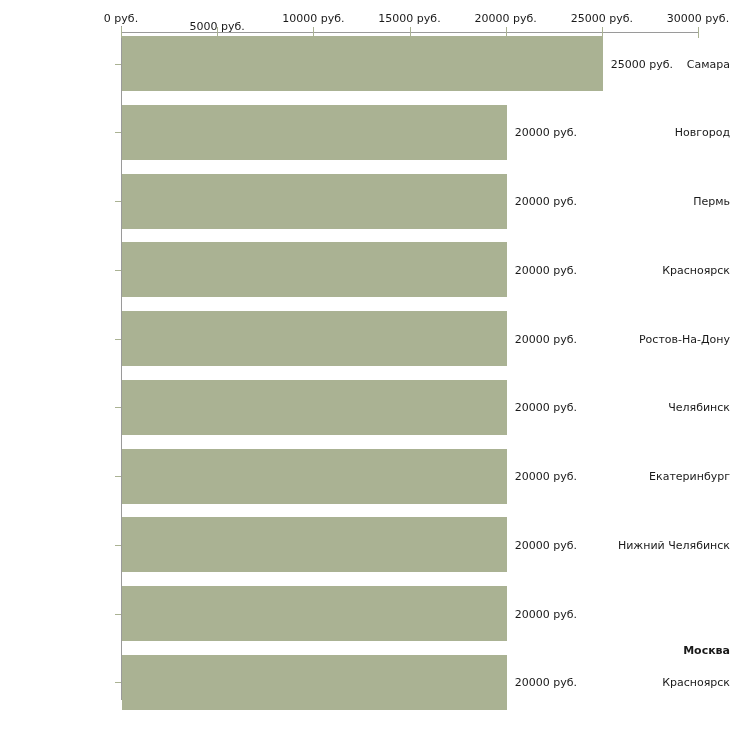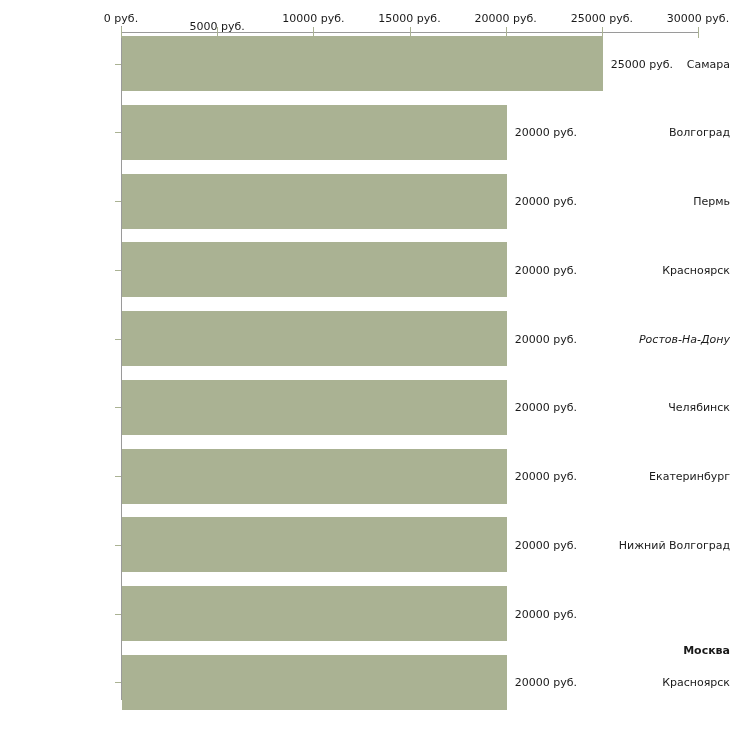--- a/index.html
+++ b/index.html
@@ -145,27 +145,27 @@
         <div class="bar" title="Красноярск — 20000 руб." style="top: 242.25px; height: 55px; width: 384.667px; background: rgb(170, 178, 147);"></div>
         <div class="bar" title="Ростов-На-Дону — 20000 руб." style="top: 311px; height: 55px; width: 384.667px; background: rgb(170, 178, 147);"></div>
         <div class="bar" title="Челябинск — 20000 руб." style="top: 379.75px; height: 55px; width: 384.667px; background: rgb(170, 178, 147);"></div>
         <div class="bar" title="Екатеринбург — 20000 руб." style="top: 448.5px; height: 55px; width: 384.667px; background: rgb(170, 178, 147);"></div>
         <div class="bar" title="Нижний Новгород — 20000 руб." style="top: 517.25px; height: 55px; width: 384.667px; background: rgb(170, 178, 147);"></div>
         <div class="bar" title="Москва — 20000 руб." style="top: 586px; height: 55px; width: 384.667px; background: rgb(170, 178, 147);"></div>
         <div class="bar" title="Новосибирск — 20000 руб." style="top: 654.75px; height: 55px; width: 384.667px; background: rgb(170, 178, 147);"></div>
       </div>
     <div id="cat-labels-layer">
         <div class="bar-cat-label" style="top: 63.5px;">Самара</div>
-        <div class="bar-cat-label" style="top: 132.25px;">Волгоград</div>
+        <div class="bar-cat-label" style="top: 132.25px;">Новгород</div>
         <div class="bar-cat-label" style="top: 201px;">Пермь</div>
         <div class="bar-cat-label" style="top: 269.75px;">Красноярск</div>
-        <div class="bar-cat-label" style="top: 338.5px; font-style: italic;">Ростов-На-Дону</div>
+        <div class="bar-cat-label" style="top: 338.5px;">Ростов-На-Дону</div>
         <div class="bar-cat-label" style="top: 407.25px;">Челябинск</div>
         <div class="bar-cat-label" style="top: 476px;">Екатеринбург</div>
-        <div class="bar-cat-label" style="top: 544.75px;">Нижний Волгоград</div>
+        <div class="bar-cat-label" style="top: 544.75px;">Нижний Челябинск</div>
         <div class="bar-cat-label" style="top: 650px; font-weight: bold;">Москва</div>
         <div class="bar-cat-label" style="top: 682.25px;">Красноярск</div>
       </div>
     <div id="value-labels-layer">
         <div class="bar-value-label" style="left: 610.833px; top: 63.5px;">25000 руб.</div>
         <div class="bar-value-label" style="left: 514.667px; top: 132.25px;">20000 руб.</div>
         <div class="bar-value-label" style="left: 514.667px; top: 201px;">20000 руб.</div>
         <div class="bar-value-label" style="left: 514.667px; top: 269.75px;">20000 руб.</div>
         <div class="bar-value-label" style="left: 514.667px; top: 338.5px;">20000 руб.</div>
         <div class="bar-value-label" style="left: 514.667px; top: 407.25px;">20000 руб.</div>

